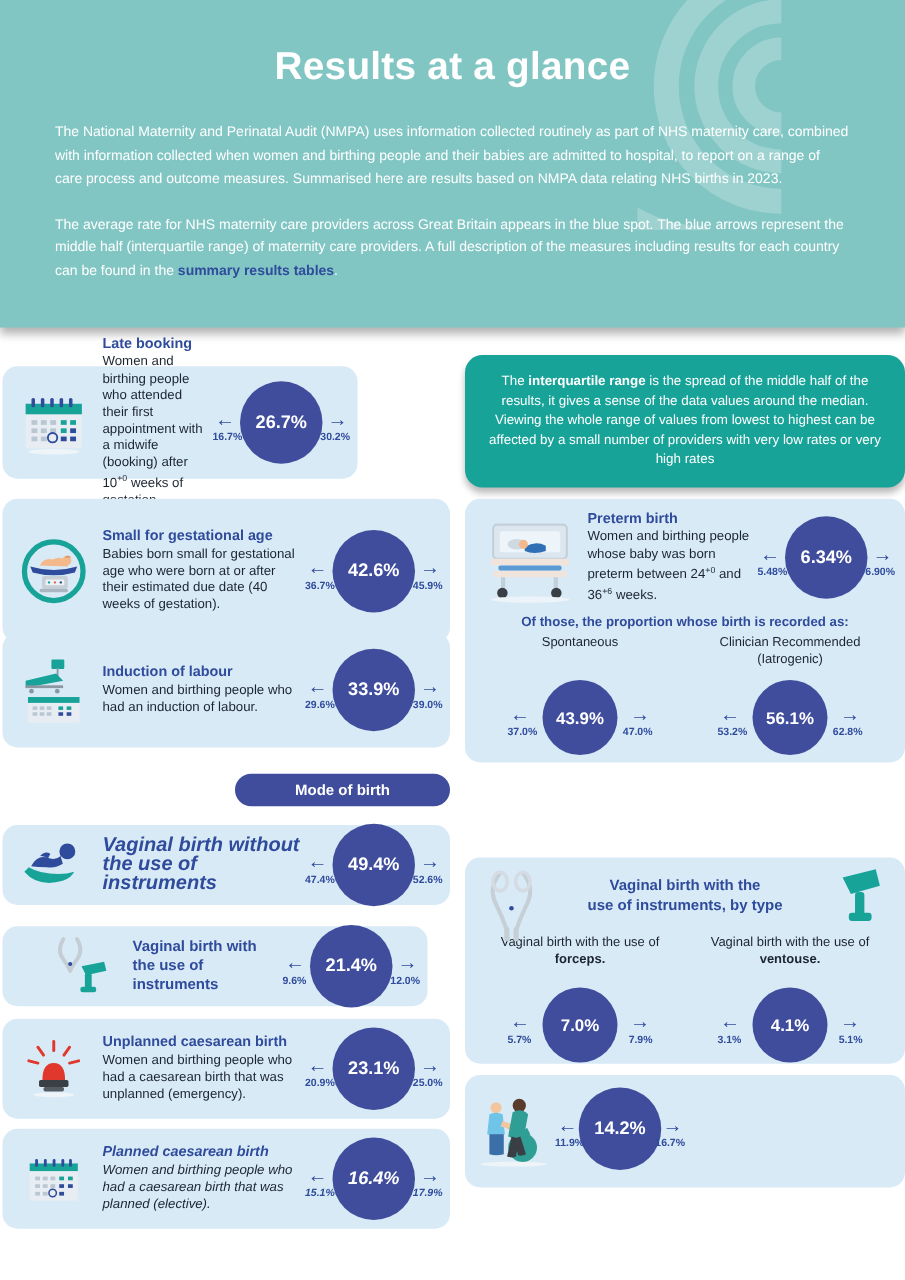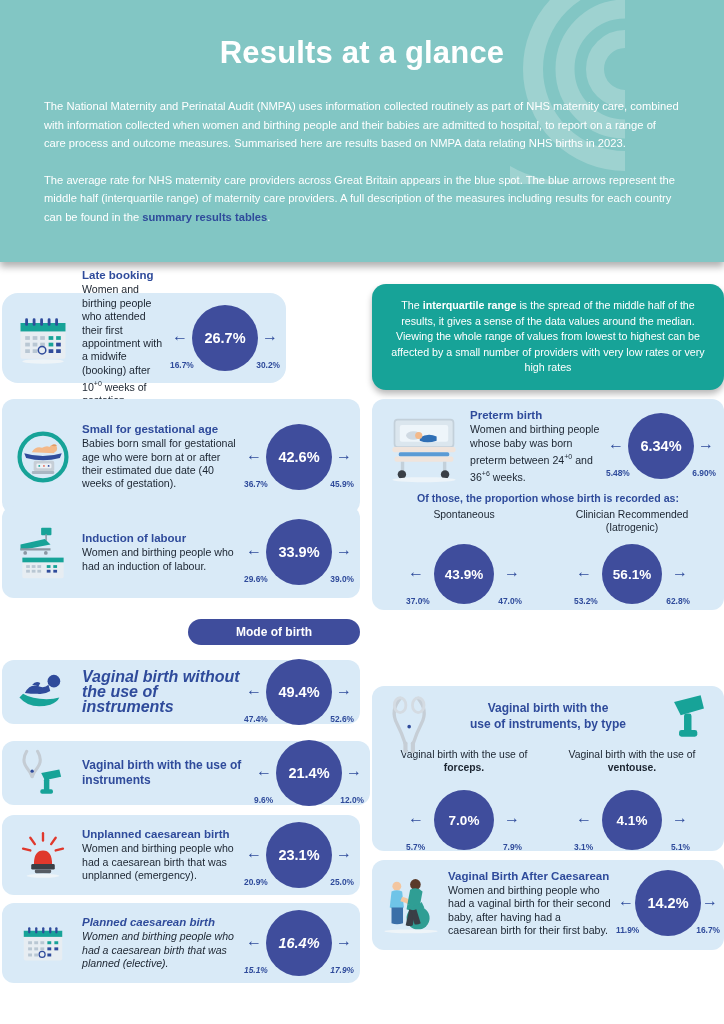--- a/index.html
+++ b/index.html
@@ -143,21 +143,21 @@
     color: #2f4b9b;
     font-size: 16px;
     line-height: 1;
     z-index: 1;
   }
   .stat .arrow.left  { left: 2px; }
   .stat .arrow.right { right: 2px; }
   .stat .lowv, .stat .highv {
     position: absolute;
     top: 50%;
-    margin-top: 22px;
+    margin-top: 6px;
     color: #2f4b9b;
     font-size: 8.4px;
     font-weight: bold;
     z-index: 3;
     white-space: nowrap;
   }
   .stat .lowv  { left: 0px; }
   .stat .highv { right: 0px; }
 
   
@@ -265,21 +265,21 @@
 
     <div class="header-para p2">
       <span>The average rate for NHS maternity care providers across Great Britain appears in the blue spot. The blue arrows represent the middle half (interquartile range) of maternity care providers. A full description of the measures including results for each country can be found in the </span><span class="link-strong">summary results tables</span><span>.</span>
     </div>
   </div>
 
   <div class="content" style="height:762px;">
 
     <div class="col-left">
 
-      <div class="card" style="position:absolute; top:31px; left:2px; width:284px; height:90px;border-radius:16px;">
+      <div class="card" style="position:absolute; top:31px; left:2px; width:284px; height:90px;">
         <div class="card-inner">
           <div class="card-icon">
             <svg viewBox="0 0 64 64" width="60" height="60">
               <rect x="8" y="16" width="48" height="38" rx="2" fill="#e7edf2"></rect>
               <rect x="8" y="16" width="48" height="9" fill="#17a398"></rect>
               <g fill="#2f4b9b">
                 <rect x="13" y="11" width="3" height="8" rx="1.4"></rect>
                 <rect x="21" y="11" width="3" height="8" rx="1.4"></rect>
                 <rect x="29" y="11" width="3" height="8" rx="1.4"></rect>
                 <rect x="37" y="11" width="3" height="8" rx="1.4"></rect>
@@ -420,21 +420,21 @@
           <div class="stat">
             <span class="arrow left">←</span>
             <span class="lowv">47.4%</span>
             <div class="bubble">49.4%</div>
             <span class="arrow right">→</span>
             <span class="highv">52.6%</span>
           </div>
         </div>
       </div>
 
-      <div class="card" style="position:absolute; top:479px; left:2px; width:368px; height:64px;">
+      <div class="card" style="position:absolute; top:479px; left:2px; width:340px; height:64px;padding-left:24px;">
         <div class="card-inner">
           <div class="card-icon">
             <svg viewBox="0 0 64 64" width="58" height="58">
               <g stroke="#c4ccd4" stroke-width="3.4" fill="none" stroke-linecap="round">
                 <path d="M14 8 Q8 18 14 26 Q18 31 20 36"></path>
                 <path d="M26 8 Q32 18 26 26 Q22 31 20 36"></path>
               </g>
               <circle cx="20" cy="30" r="1.8" fill="#2f4b9b"></circle>
               <path d="M30 32 L50 28 L52 36 L34 40 Z" fill="#17a398"></path>
               <rect x="33" y="38" width="6" height="14" rx="2" fill="#17a398"></rect>
@@ -675,24 +675,20 @@
               <path d="M13 40 l0 18 q6 2 13 0 l0 -18 Z" fill="#3b6fa8"></path>
               <path d="M25 28 q8 2 12 6 l-3 4 q-5 -4 -11 -5 Z" fill="#f3c6a0"></path>
               <circle cx="40" cy="14" r="6" fill="#5a3a2a"></circle>
               <path d="M34 20 q8 -4 14 2 l-3 16 q-8 2 -14 -2 Z" fill="#2f9e94"></path>
               <path d="M31 36 q10 4 16 -2 l3 6 q-8 8 -20 2 Z" fill="#2f9e94"></path>
               <path d="M33 42 l-4 18 q5 2 8 0 l3 -16 Z" fill="#3a3f46"></path>
               <path d="M41 42 l5 16 q-4 2 -7 1 l-4 -15 Z" fill="#3a3f46"></path>
               <ellipse cx="35" cy="67" rx="30" ry="2.2" fill="#eef4f8"></ellipse>
             </svg>
           </div>
-          <div class="card-text" style="padding-left:4px;">
-            <div class="card-title">Vaginal Birth After Caesarean</div>
-            <div class="card-desc">Women and birthing people who had a vaginal birth for their second baby, after having had a caesarean birth for their first baby.</div>
-          </div>
           <div class="stat" style="width:104px;">
             <span class="arrow left">←</span>
             <span class="lowv">11.9%</span>
             <div class="bubble">14.2%</div>
             <span class="arrow right">→</span>
             <span class="highv">16.7%</span>
           </div>
         </div>
       </div>
 

